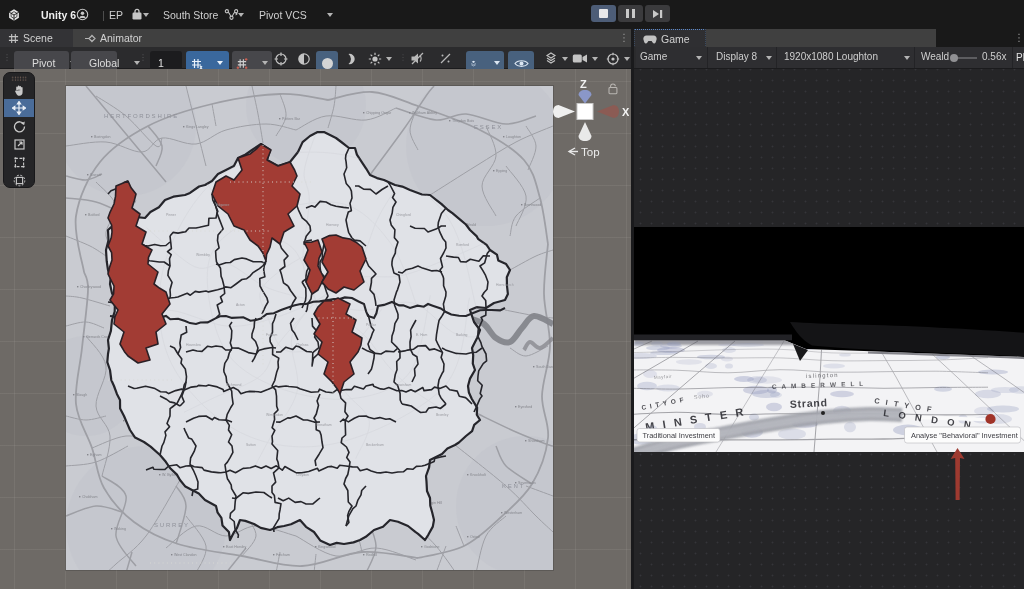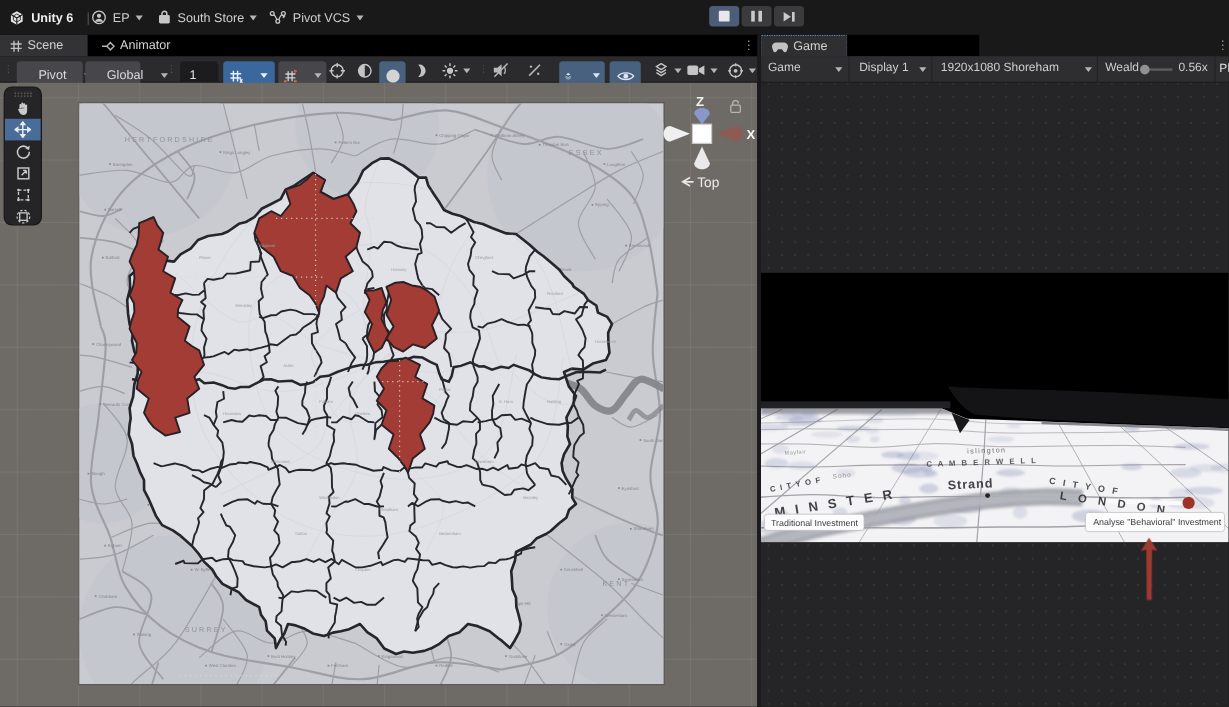--- a/index.html
+++ b/index.html
@@ -1,24 +1,24 @@
 <!DOCTYPE html>
 <html><head><meta charset="utf-8"><style>
 *{margin:0;padding:0;box-sizing:border-box}
 html,body{width:1024px;height:589px;overflow:hidden;background:#191919;font-family:"Liberation Sans",sans-serif}
 .abs{position:absolute}
 #stage{position:relative;width:1024px;height:589px}
 
 #topbar{position:absolute;left:0;top:0;width:1024px;height:29px;background:#191919;color:#d6d6d6;font-size:10.5px}
-#topbar .itm{position:absolute;top:0;height:29px;display:flex;align-items:center;gap:5px;color:#cfcfcf}
+#topbar .itm{position:absolute;top:0;height:29px;display:flex;align-items:center;gap:20px;color:#cfcfcf}
 .caret{width:0;height:0;border-left:3.5px solid transparent;border-right:3.5px solid transparent;border-top:4px solid #b4b4b4;display:inline-block}
 
 .pbtn{position:absolute;top:5px;width:25px;height:17px;background:#3b3b3d;border-radius:3px;display:flex;align-items:center;justify-content:center}
 
-#tabbar{position:absolute;left:0;top:29px;width:816px;height:18px;background:#000000}
+#tabbar{position:absolute;left:0;top:29px;width:936px;height:18px;background:#404040}
 .tab{position:absolute;top:0;height:18px;display:flex;align-items:center;gap:4px;font-size:10.5px;color:#d2d2d2;padding:0 8px}
 
 #toolbar{position:absolute;left:0;top:47px;width:1024px;height:22px;background:#2b2b2d;border-bottom:1px solid #1b1b1d}
 .tbtn{position:absolute;top:4px;height:15px;background:#47474b;border-radius:3px;display:flex;align-items:center;font-size:10.5px;color:#dcdcdc;padding:12px 4px;gap:14px}
 .tico{position:absolute;top:4px;height:15px;display:flex;align-items:center;justify-content:center}
 
 #scene{position:absolute;left:0;top:69px;width:631px;height:520px;background:#6e6a66;overflow:hidden}
 #scenegrid{position:absolute;left:0;top:0;width:631px;height:520px;
  background-image:linear-gradient(rgba(250,248,240,0.065) 1px,transparent 1px),linear-gradient(90deg,rgba(250,248,240,0.065) 1px,transparent 1px);
  background-size:51px 52px;background-position:14px 12px}
@@ -225,24 +225,24 @@
           <circle cx="7" cy="7" r="1.6" fill="#c4c4c4"></circle>
           <path d="M7 0.8 V3.2 M7 10.8 V13.2 M0.8 7 H3.2 M10.8 7 H13.2" stroke="#c4c4c4" stroke-width="1.2"></path>
         </svg>
     <span class="caret" style="margin-left:4px"></span>
   </div>
 
   <div style="position:absolute;left:636px;top:0;width:388px;height:21px;background:#2e2e31;color:#cfcfcf;font-size:10px">
     <div style="position:absolute;left:4px;top:4px">Game</div>
         <span class="caret" style="position:absolute;left:60px;top:9px"></span>
     <div style="position:absolute;left:71px;top:0;width:1px;height:21px;background:#232326"></div>
-    <div style="position:absolute;left:80px;top:4px">Display 1</div>
+    <div style="position:absolute;left:80px;top:4px">Display 8</div>
         <span class="caret" style="position:absolute;left:130px;top:9px"></span>
     <div style="position:absolute;left:140px;top:0;width:1px;height:21px;background:#232326"></div>
-    <div style="position:absolute;left:148px;top:4px">1920x1080 Shoreham</div>
+    <div style="position:absolute;left:148px;top:4px">1920x1080 Loughton</div>
         <span class="caret" style="position:absolute;left:268px;top:9px"></span>
     <div style="position:absolute;left:278px;top:0;width:1px;height:21px;background:#232326"></div>
     <div style="position:absolute;left:285px;top:4px">Weald</div>
     <div style="position:absolute;left:315px;top:10px;width:26px;height:1.5px;background:#5d5d60"></div>
     <div style="position:absolute;left:314px;top:6.5px;width:8px;height:8px;border-radius:50%;background:#909093"></div>
     <div style="position:absolute;left:346px;top:4px">0.56x</div>
     <div style="position:absolute;left:376px;top:0;width:1px;height:21px;background:#232326"></div>
     <div style="position:absolute;left:380px;top:5px;color:#e2e2e2">Pla</div>
   </div>
 </div>

